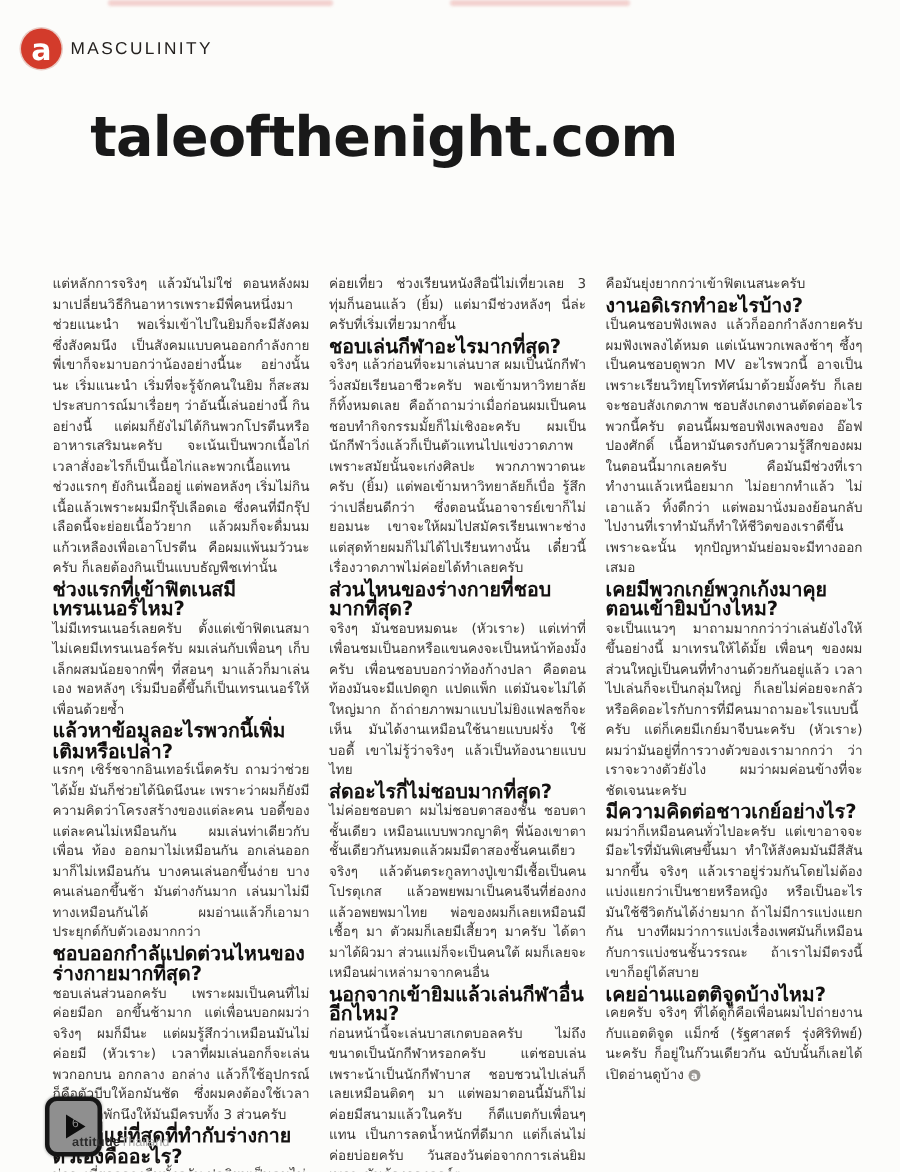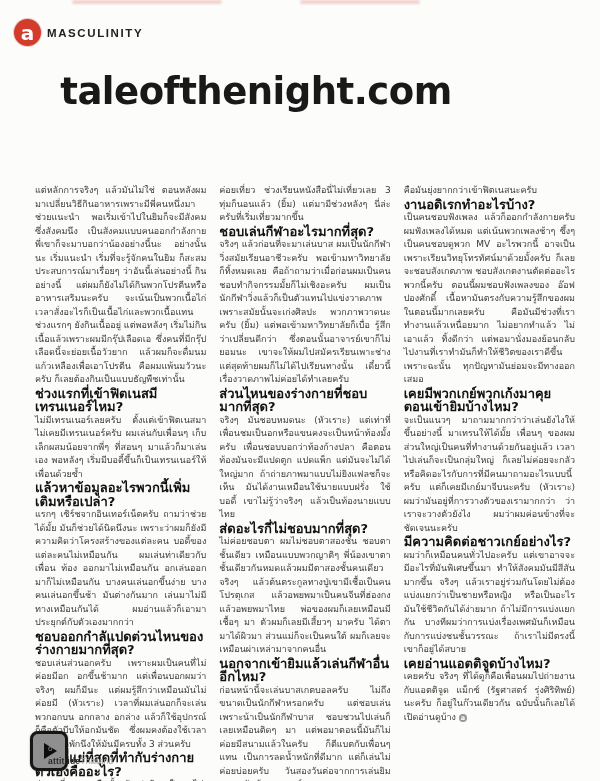--- a/index.html
+++ b/index.html
@@ -15,21 +15,21 @@
   .artifact.a2{left:300px;width:120px;}
   
   .brand-row{position:absolute;top:19px;left:14px;display:flex;align-items:center;gap:6px;}
   .logo-circle{
     width:27px;height:27px;border-radius:50%;background:#d33b2b;
     color:#fff;display:flex;align-items:center;justify-content:center;
     font-weight:bold;font-size:20px;line-height:1;font-family:"DejaVu Sans",sans-serif;
     box-shadow:0 0 0 1px rgba(180,60,40,.25);
   }
   .brand-name{
-    font-family:"Liberation Sans",sans-serif;font-weight:bold;
+    font-family:"Liberation Sans",sans-serif;font-weight:normal;
     font-size:11.5px;letter-spacing:1.6px;color:#24211f;
   }
   
   .watermark{
     position:absolute;top:70px;left:0;width:512px;text-align:center;
     font-weight:bold;font-size:37px;letter-spacing:-.5px;color:#191919;
     font-family:"DejaVu Sans",sans-serif;
   }
   
   .columns{

